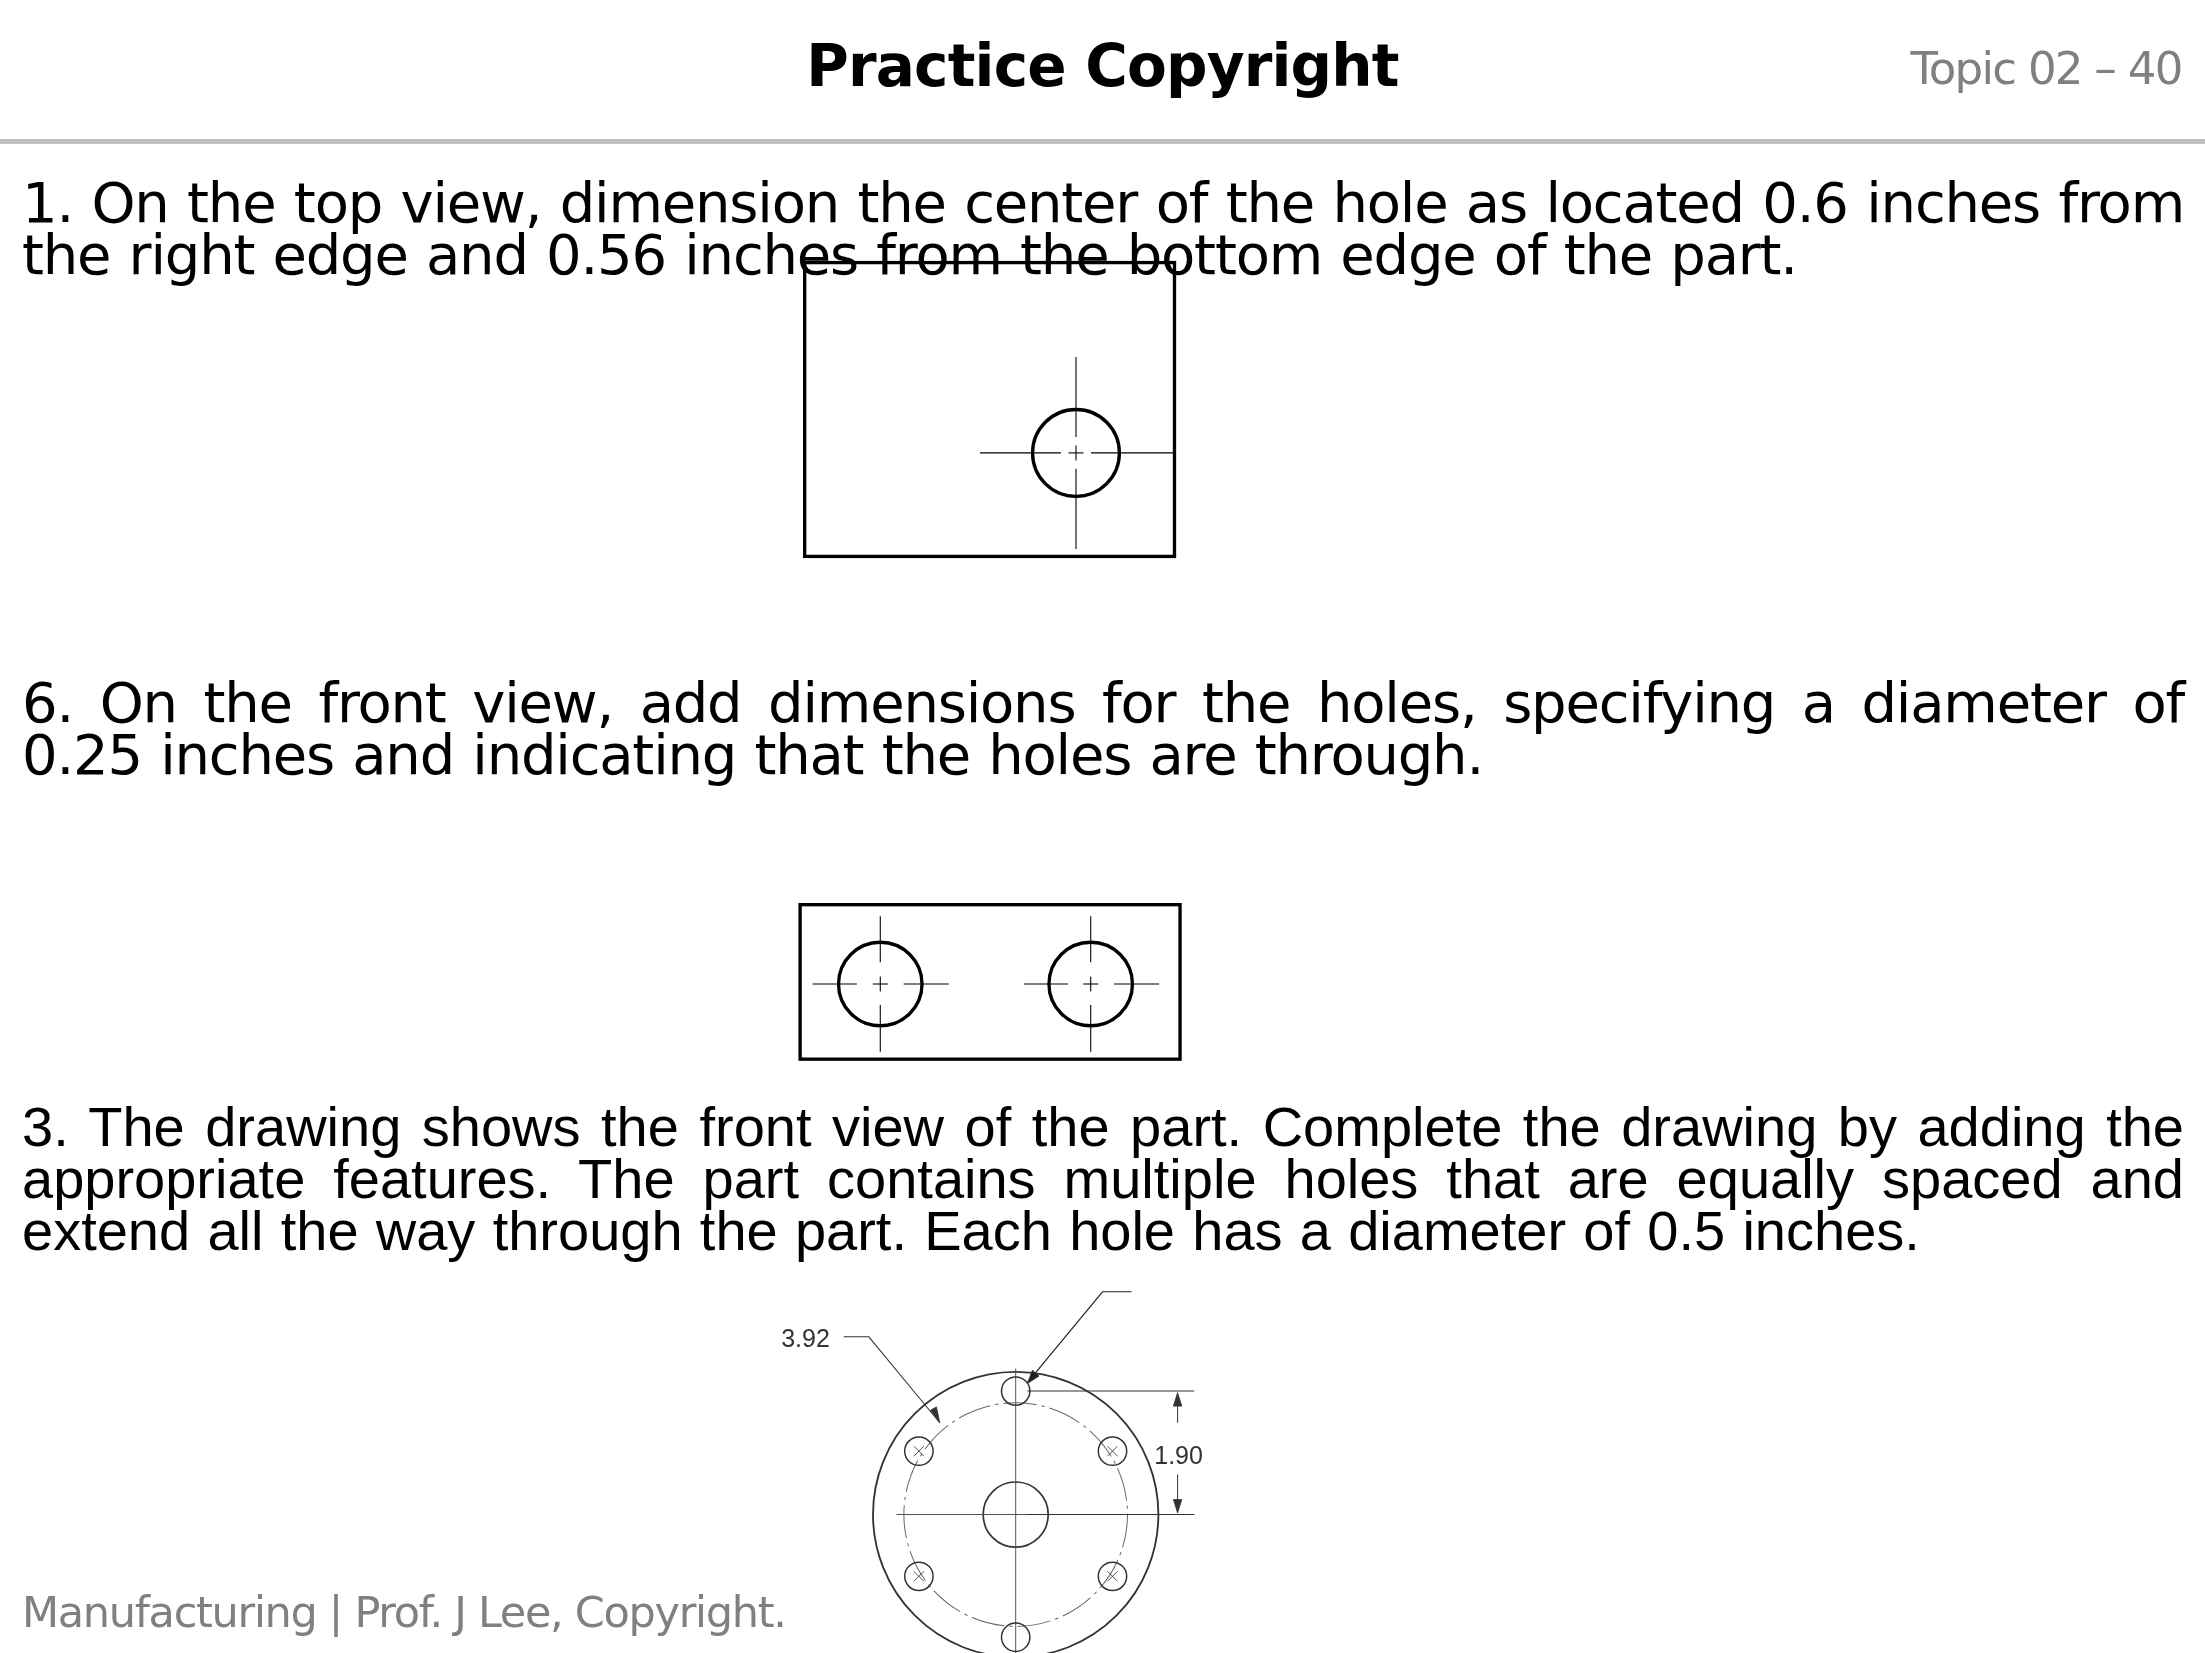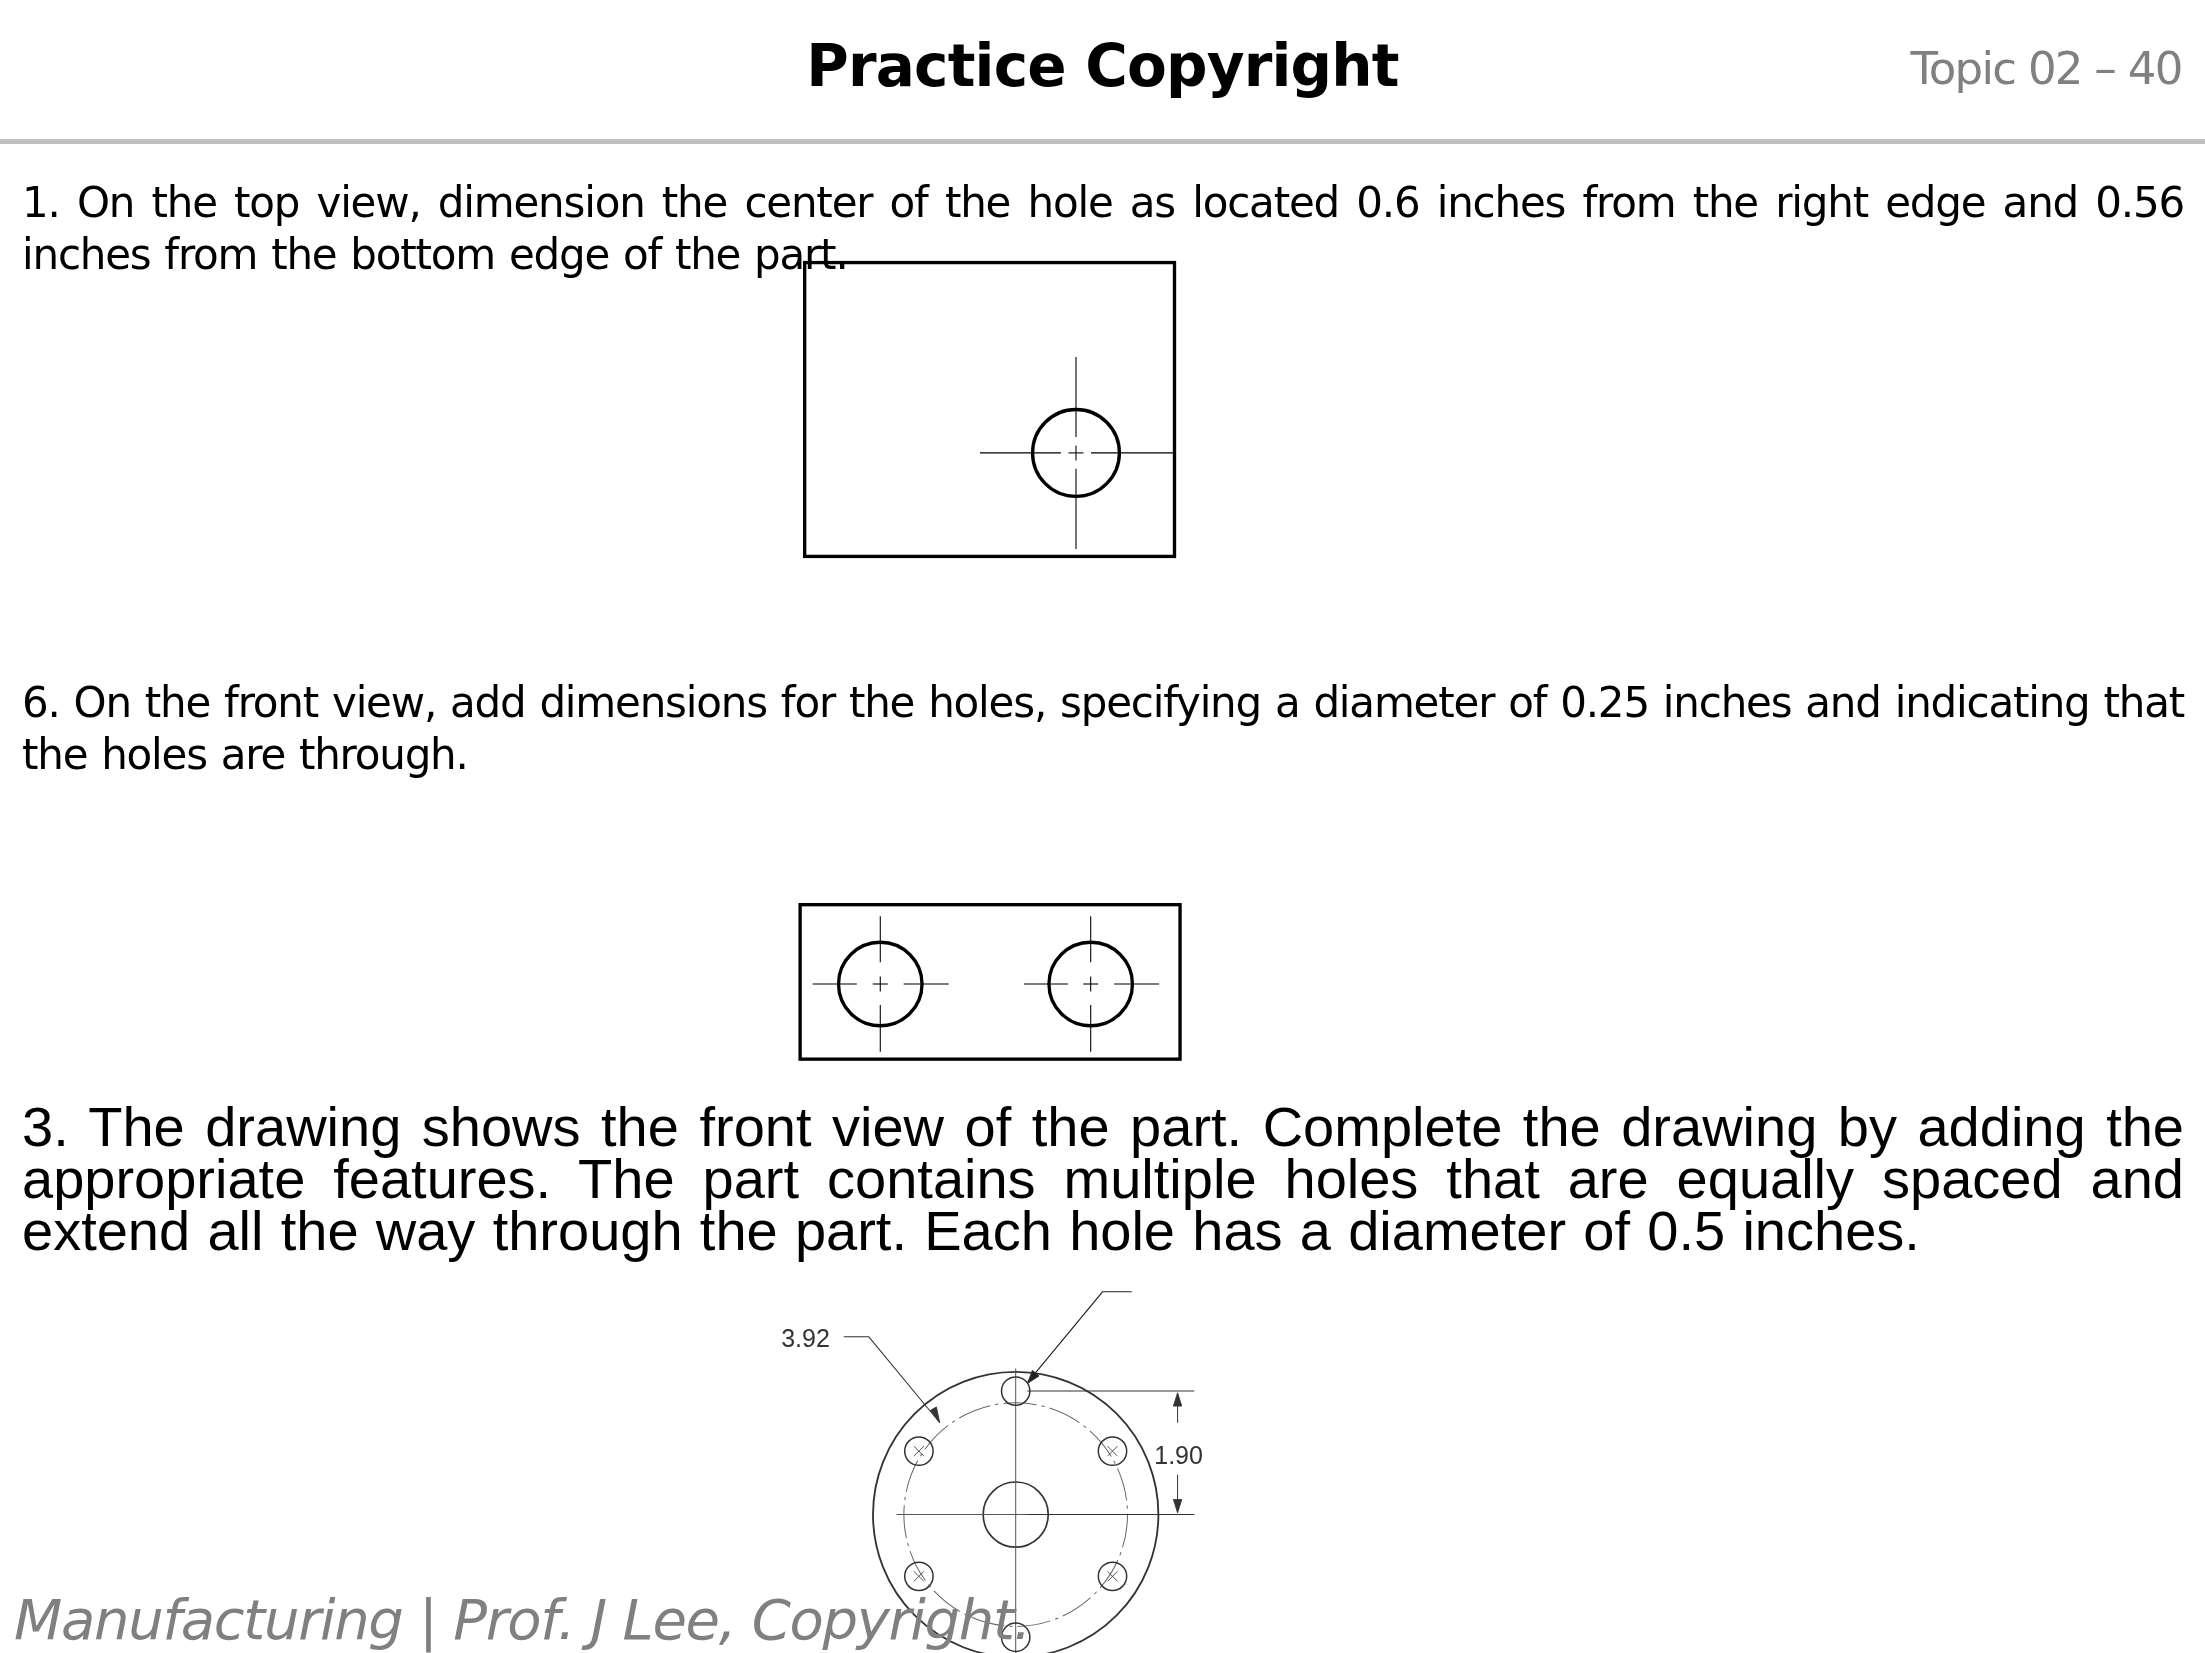--- a/index.html
+++ b/index.html
@@ -1,25 +1,25 @@
 <!DOCTYPE html>
 <html style="font-size:13.4px"><head>
 <meta charset="utf-8">
 <style>
   html,body{margin:0;padding:0;background:#fff;}
   body{width:2205px;height:1654px;position:relative;overflow:hidden;font-family:"DejaVu Sans","Liberation Sans",sans-serif;color:#000;}
   .title{position:absolute;left:0;width:2205px;top:32px;text-align:center;font-size:58px;font-weight:bold;font-family:"DejaVu Sans",sans-serif;letter-spacing:-0.8px;}
   .topic{position:absolute;right:23.4px;top:42px;font-size:45px;color:#808080;font-family:"DejaVu Sans",sans-serif;letter-spacing:-1.7px;}
   .rule{position:absolute;left:0;top:139px;width:2205px;height:5px;background:#c0c0c0;}
-  .para{position:absolute;left:22px;width:2162px;font-size:42px;line-height:52px;text-align:justify;font-family:"DejaVu Sans",sans-serif;letter-spacing:-1.2px;word-spacing:1.7px;}
+  .para{position:absolute;left:22px;width:2162px;font-size:56px;line-height:52px;text-align:justify;font-family:"DejaVu Sans",sans-serif;letter-spacing:-1.2px;word-spacing:1.7px;}
   .para.arial{font-family:"Liberation Sans",sans-serif;letter-spacing:0;font-size:56px;}
   .p1{top:177px;}
   .p2{top:677px;}
   .p3{top:1101px;}
-  .footer{position:absolute;left:14px;top:1587px;font-size:56px;color:#808080;font-family:"DejaVu Sans",sans-serif;letter-spacing:-1.3px;font-style:italic;}
+  .footer{position:absolute;left:22px;top:1587px;font-size:43px;color:#808080;font-family:"DejaVu Sans",sans-serif;letter-spacing:-1.3px;}
   svg{position:absolute;}
   .fig1{left:798px;top:255px;}
   .fig2{left:794px;top:898px;}
   .fig3{left:752px;top:1270px;}
 </style>
 </head>
 <body>
 
 <div class="title">Practice Copyright</div>
 <div class="topic">Topic 02 – 40</div>

